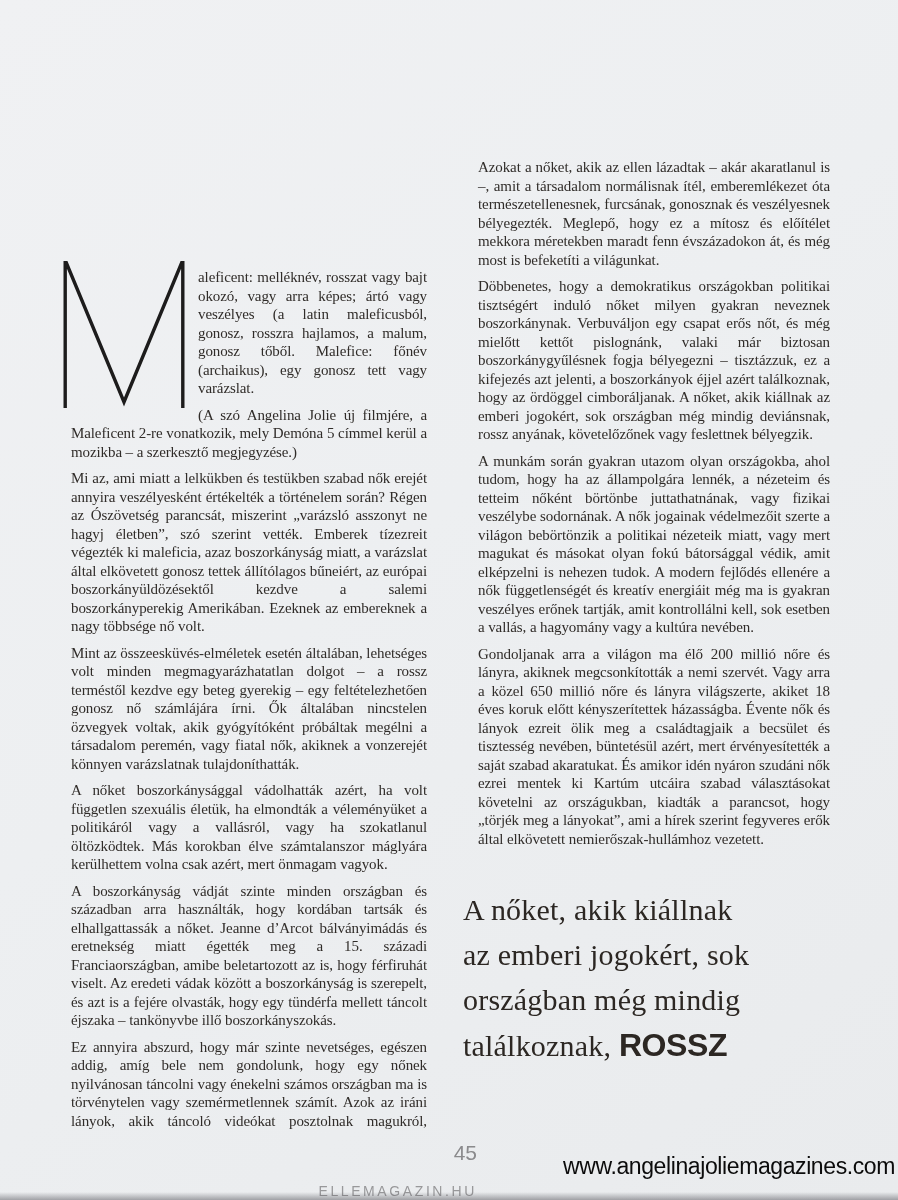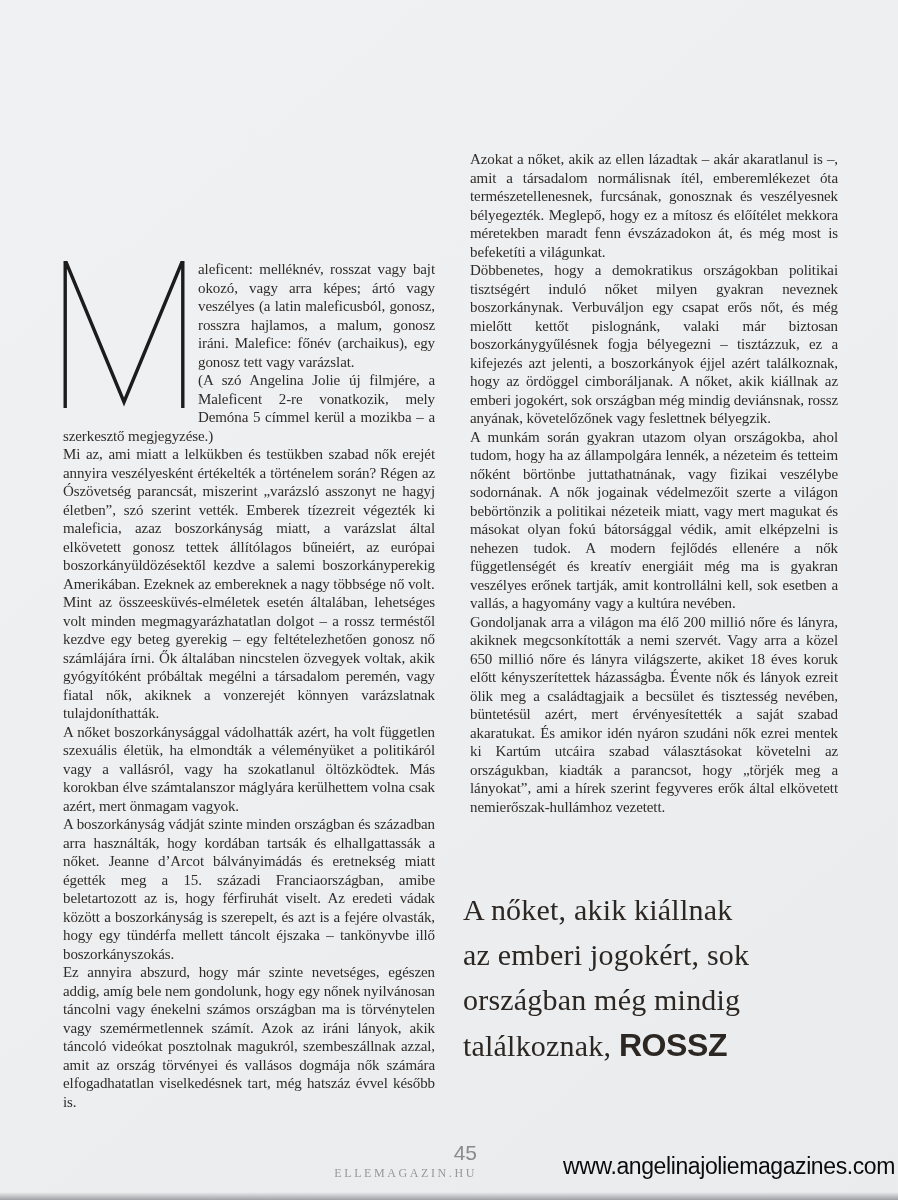--- a/index.html
+++ b/index.html
@@ -18,21 +18,21 @@
     position: absolute;
     text-align: justify;
     font-size: 15px;
     line-height: 18.5px;
     letter-spacing: -0.1px;
     color: #302c29;
     overflow: hidden;
     hyphens: auto;
     -webkit-hyphens: auto;
   }
-  .col p { margin: 0; }
+  .col p { margin: 8px; }
   .col-left  { left: 63px;  top: 260px; width: 372px; height: 874px; }
   .col-right { left: 470px; top: 150px; width: 368px; height: 700px; }
   .dropcap {
     float: left;
     width: 122px; height: 148px;
     margin: 1px 13px 0 0;
   }
   .dropcap svg { display: block; }
   .pull-quote {
     position: absolute;
@@ -62,25 +62,25 @@
     text-align: right;
     color: #8d8d8f;
   }
   .page-num {
     font-family: "Liberation Sans", sans-serif;
     font-size: 21px;
     font-weight: normal;
     color: #8a8a8c;
   }
   .site {
-    font-family: Liberation Serif, serif;
-    font-size: 12px;
+    font-family: Liberation Sans, sans-serif;
+    font-size: 14px;
     letter-spacing: 2.6px;
     color: #98989a;
-    margin-top: 1px;
+    margin-top: 18px;
   }
   .watermark {
     position: absolute;
     right: 3px; top: 1153px;
     font-family: Liberation Sans, sans-serif;
     font-size: 23px;
     letter-spacing: -0.4px;
     color: #0b0b0b;
     white-space: nowrap;
     text-align: right;
@@ -96,21 +96,21 @@
 <body>
 
 <div class="page">
 
   <div class="col col-left">
     <div class="dropcap" aria-label="M">
       <svg width="122" height="148" viewBox="0 0 122 148">
         <path d="M 2.2 0 L 2.2 147 M 2.6 0 L 61 141 L 119.4 0 M 119.8 0 L 119.8 147" fill="none" stroke="#1d1c1c" stroke-width="3.4"></path>
       </svg>
     </div>
-    <p>aleficent: melléknév, rosszat vagy bajt okozó, vagy arra képes; ártó vagy veszélyes (a latin maleficusból, gonosz, rosszra hajlamos, a malum, gonosz iráni. Malefice: főnév (archaikus), egy gonosz tett vagy varázslat.</p>
+    <p>aleficent: melléknév, rosszat vagy bajt okozó, vagy arra képes; ártó vagy veszélyes (a latin maleficusból, gonosz, rosszra hajlamos, a malum, gonosz tőből. Malefice: főnév (archaikus), egy gonosz tett vagy varázslat.</p>
     <p>(A szó Angelina Jolie új filmjére, a Maleficent 2-re vonatkozik, mely Demóna 5 címmel kerül a mozikba – a szerkesztő megjegyzése.)</p>
     <p>Mi az, ami miatt a lelkükben és testükben szabad nők erejét annyira veszélyesként értékelték a történelem során? Régen az Ószövetség parancsát, miszerint „varázsló asszonyt ne hagyj életben”, szó szerint vették. Emberek tízezreit végezték ki maleficia, azaz boszorkányság miatt, a varázslat által elkövetett gonosz tettek állítólagos bűneiért, az európai boszorkányüldözésektől kezdve a salemi boszorkányperekig Amerikában. Ezeknek az embereknek a nagy többsége nő volt.</p>
     <p>Mint az összeesküvés-elméletek esetén általában, lehetséges volt minden megmagyarázhatatlan dolgot – a rossz terméstől kezdve egy beteg gyerekig – egy feltételezhetően gonosz nő számlájára írni. Ők általában nincstelen özvegyek voltak, akik gyógyítóként próbáltak megélni a társadalom peremén, vagy fiatal nők, akiknek a vonzerejét könnyen varázslatnak tulajdoníthatták.</p>
     <p>A nőket boszorkánysággal vádolhatták azért, ha volt független szexuális életük, ha elmondták a véleményüket a politikáról vagy a vallásról, vagy ha szokatlanul öltözködtek. Más korokban élve számtalanszor máglyára kerülhettem volna csak azért, mert önmagam vagyok.</p>
     <p>A boszorkányság vádját szinte minden országban és században arra használták, hogy kordában tartsák és elhallgattassák a nőket. Jeanne d’Arcot bálványimádás és eretnekség miatt égették meg a 15. századi Franciaországban, amibe beletartozott az is, hogy férfiruhát viselt. Az eredeti vádak között a boszorkányság is szerepelt, és azt is a fejére olvasták, hogy egy tündérfa mellett táncolt éjszaka – tankönyvbe illő boszorkányszokás.</p>
     <p>Ez annyira abszurd, hogy már szinte nevetséges, egészen addig, amíg bele nem gondolunk, hogy egy nőnek nyilvánosan táncolni vagy énekelni számos országban ma is törvénytelen vagy szemérmetlennek számít. Azok az iráni lányok, akik táncoló videókat posztolnak magukról, szembeszállnak azzal, amit az ország törvényei és vallásos dogmája nők számára elfogadhatatlan viselkedésnek tart, még hatszáz évvel később is.</p>
   </div>
 
   <div class="col col-right">
     <p>Azokat a nőket, akik az ellen lázadtak – akár akaratlanul is –, amit a társadalom normálisnak ítél, emberemlékezet óta természetellenesnek, furcsának, gonosznak és veszélyesnek bélyegezték. Meglepő, hogy ez a mítosz és előítélet mekkora méretekben maradt fenn évszázadokon át, és még most is befeketíti a világunkat.</p>

